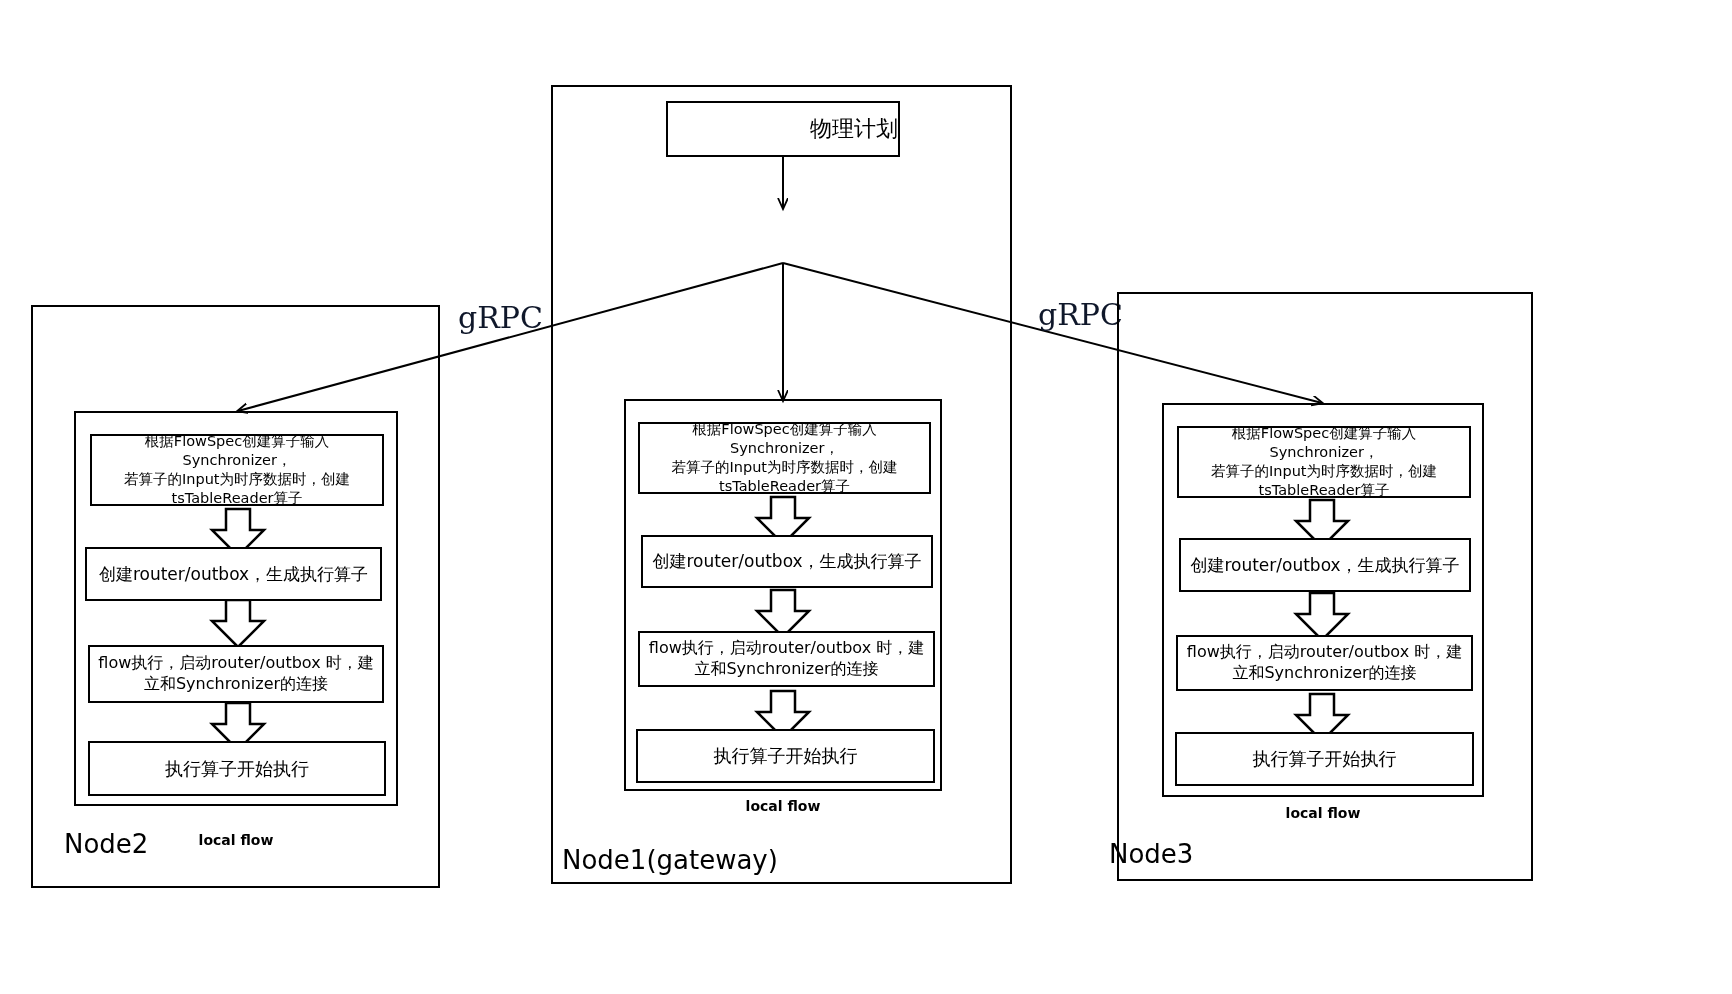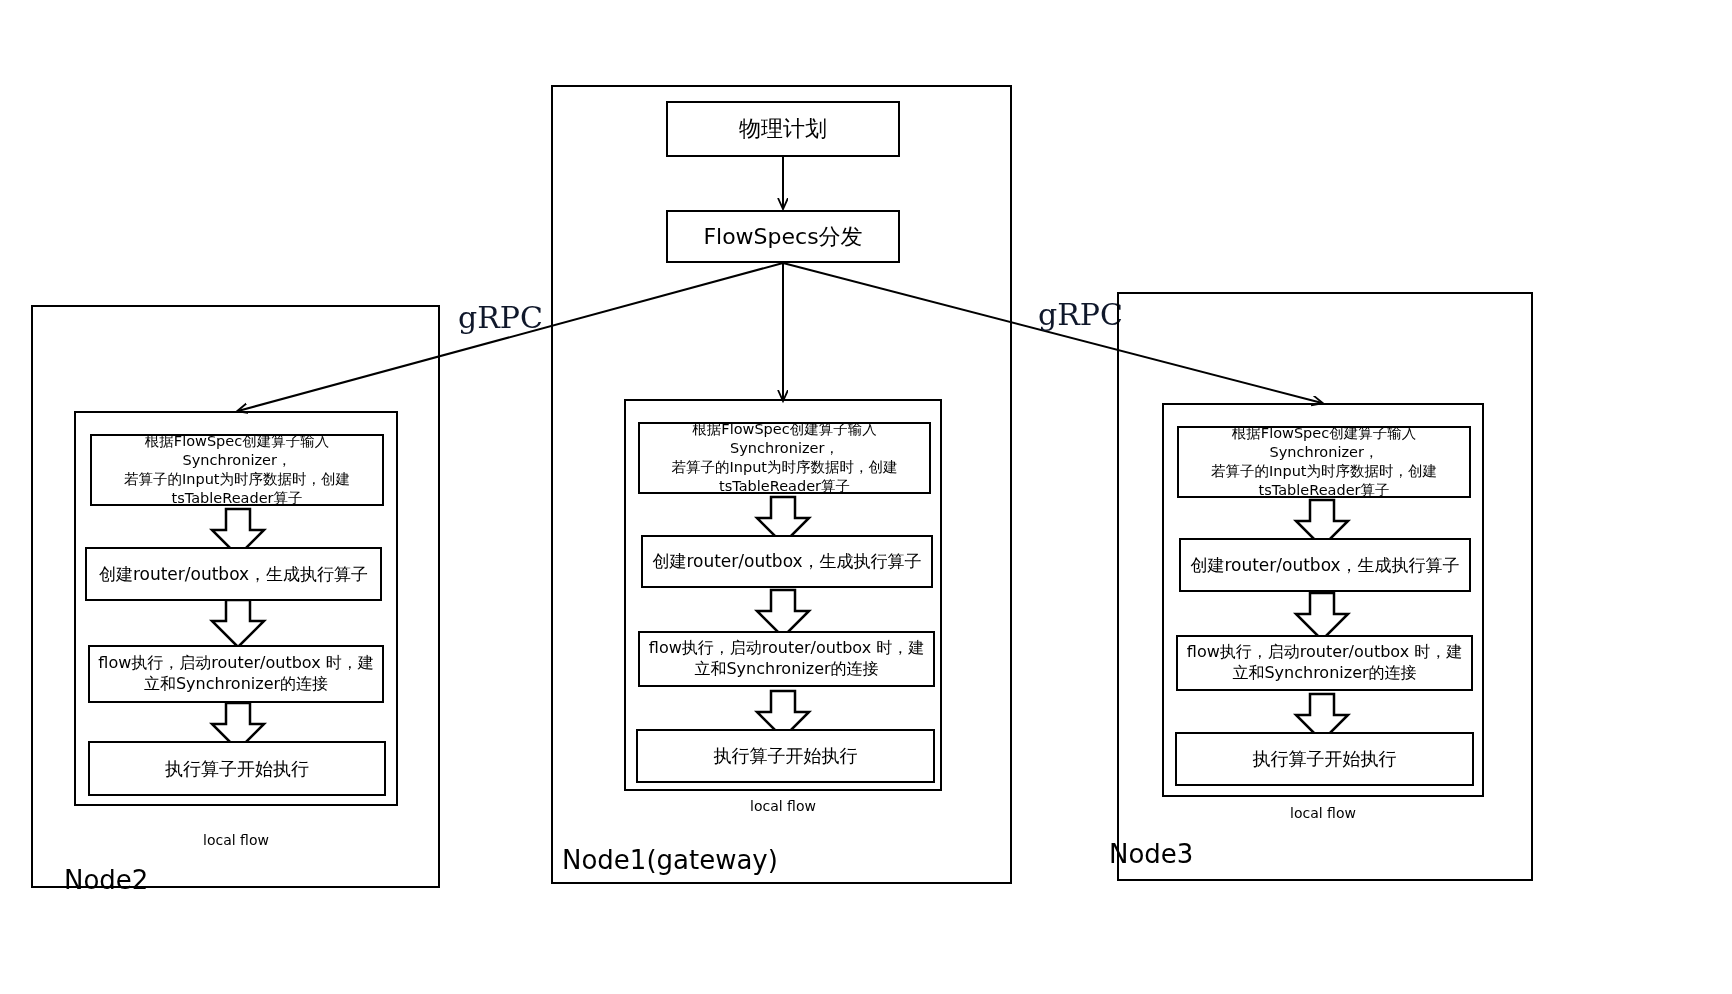--- a/index.html
+++ b/index.html
@@ -38,21 +38,21 @@
   
   .localflow-box {
     position: absolute;
     border: 2px solid #000000;
     background: transparent;
     box-sizing: border-box;
   }
   .localflow-label {
     position: absolute;
     font-size: 14px;
-    font-weight: normal;
+    font-weight: bold;
     font-family: "DejaVu Sans", "Liberation Sans", sans-serif;
     color: #000000;
     white-space: nowrap;
     text-align: center;
     line-height: 1;
   }
 
   
   .step-box {
     position: absolute;
@@ -73,21 +73,21 @@
   }
 
   
   .plain-box {
     position: absolute;
     border: 2px solid #000000;
     background: #ffffff;
     box-sizing: border-box;
     display: flex;
     align-items: center;
-    justify-content: center;
+    justify-content: flex-end;
     text-align: center;
     color: #000000;
   }
 
   
   svg.overlay {
     position: absolute;
     left: 0;
     top: 0;
     width: 1732px;
@@ -140,23 +140,20 @@
       <path d="M1310,500 L1334,500 L1334,521 L1348,521 L1322,547 L1296,521 L1310,521 Z"></path>
       <path d="M1310,593 L1334,593 L1334,614 L1348,614 L1322,640 L1296,614 L1310,614 Z"></path>
       <path d="M1310,694 L1334,694 L1334,715 L1348,715 L1322,741 L1296,715 L1310,715 Z"></path>
     </g>
   </svg>
 
   <div class="plain-box" style="left:666px; top:101px; width:234px; height:56px; font-size:22px;">
     <span>物理计划</span>
   </div>
 
-  <div class="plain-box" style="left:666px; top:210px; width:234px; height:53px; font-size:22px;">
-    <span>FlowSpecs分发</span>
-  </div>
 
   <div class="grpc-label" style="left:458px; top:303px;">gRPC</div>
   <div class="grpc-label" style="left:1038px; top:300px;">gRPC</div>
 
   <div class="node-box" style="left:31px; top:305px; width:409px; height:583px;"></div>
 
   <div class="localflow-box" style="left:74px; top:411px; width:324px; height:395px;"></div>
 
   <div class="step-box" style="left:90px; top:434px; width:294px; height:72px; font-size:14.5px;">
     <span class="txt">根据FlowSpec创建算子输入Synchronizer，
@@ -169,21 +166,21 @@
   <div class="step-box" style="left:88px; top:645px; width:296px; height:58px; font-size:16px;">
     <span class="txt">flow执行，启动router/outbox 时，建
 立和Synchronizer的连接</span>
   </div>
   <div class="step-box" style="left:88px; top:741px; width:298px; height:55px; font-size:18px;">
     <span class="txt">执行算子开始执行</span>
   </div>
 
   <div class="localflow-label" style="left:74px; top:833px; width:324px;">local flow</div>
 
-  <div class="node-label" style="left:64px; top:867px;">Node2</div>
+  <div class="node-label" style="left:64px; top:831px;">Node2</div>
 
   <div class="node-box" style="left:551px; top:85px; width:461px; height:799px;"></div>
 
   <div class="localflow-box" style="left:624px; top:399px; width:318px; height:392px;"></div>
 
   <div class="step-box" style="left:638px; top:422px; width:293px; height:72px; font-size:14.5px;">
     <span class="txt">根据FlowSpec创建算子输入Synchronizer，
 若算子的Input为时序数据时，创建
 tsTableReader算子</span>
   </div>

